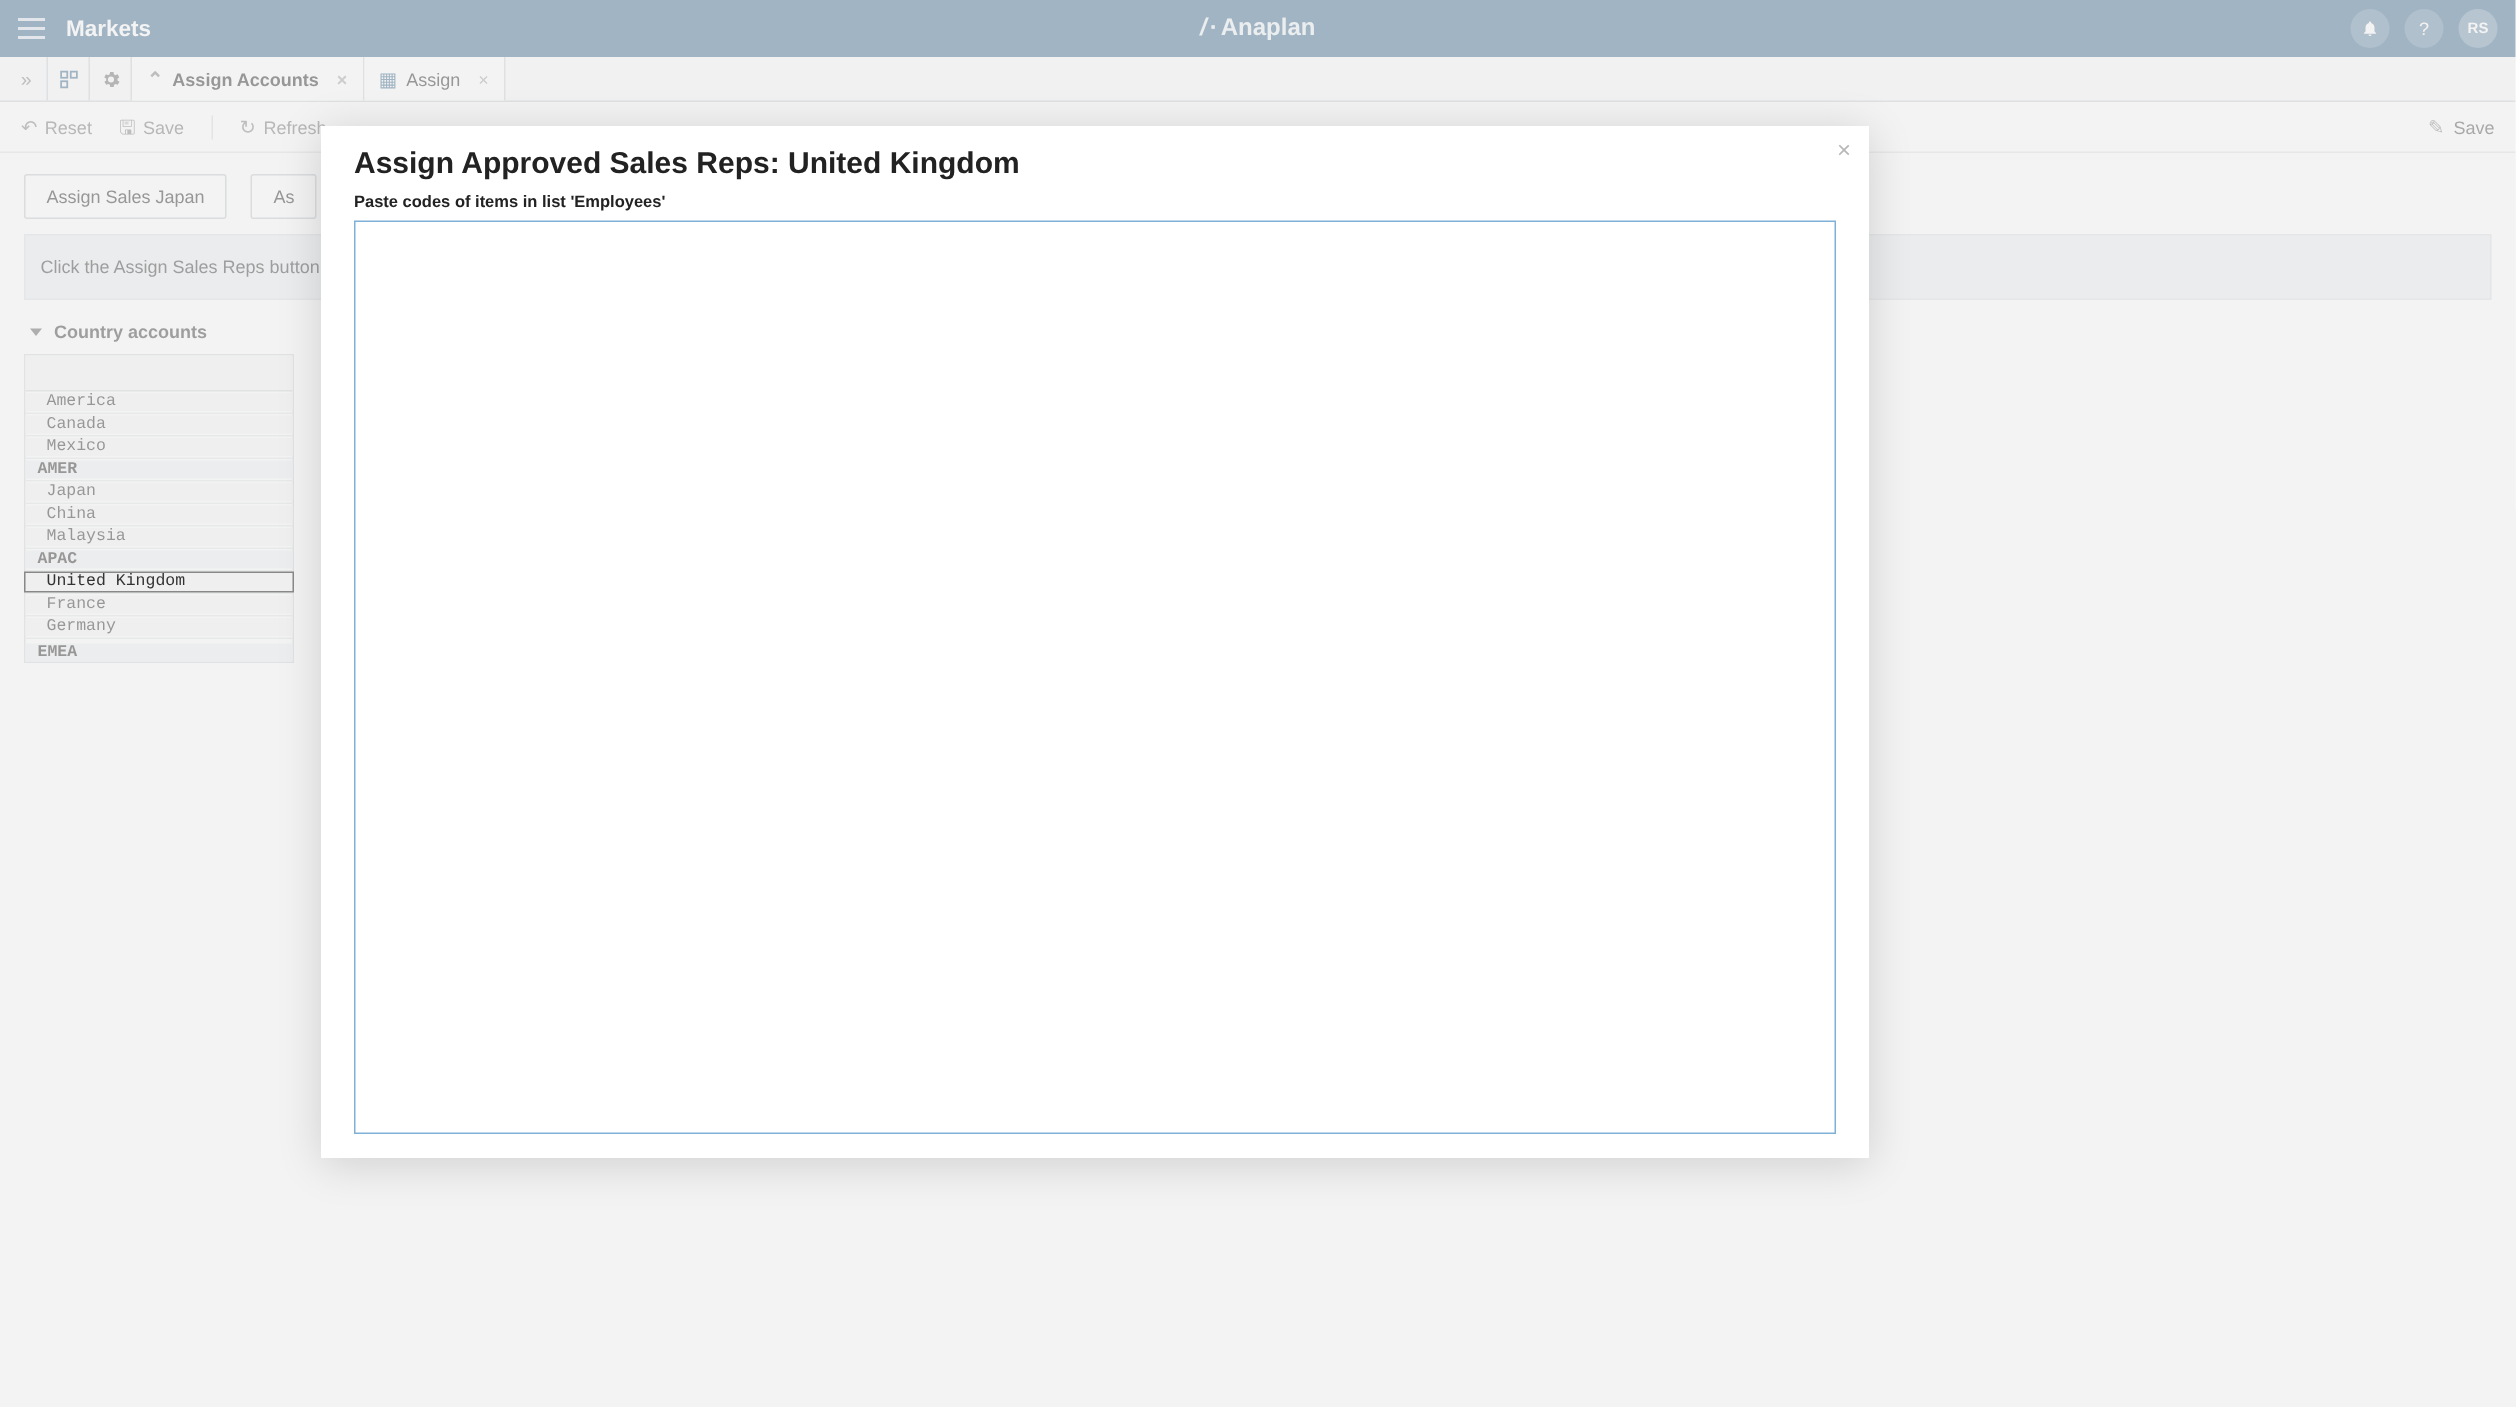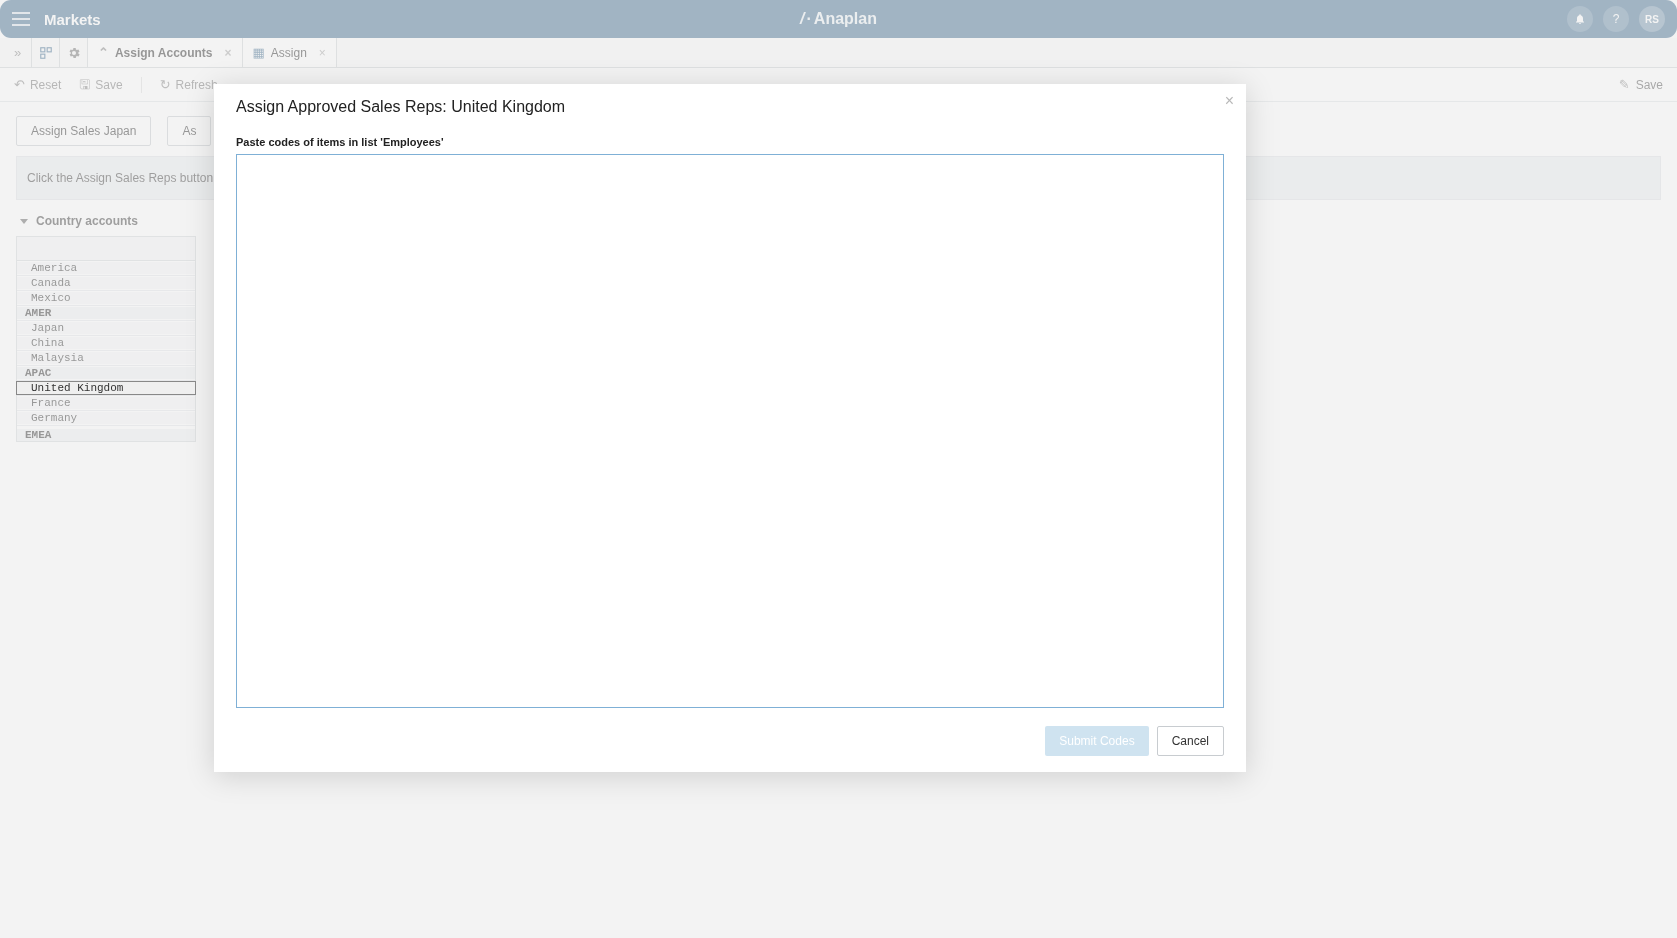--- a/index.html
+++ b/index.html
@@ -15,21 +15,20 @@
 
   
   .topbar {
     height: 38px;
     background: #4a7496;
     display: flex;
     align-items: center;
     padding: 0 12px;
     color: #fff;
     justify-content: space-between;
-    border-radius: 11px;
   }
   .topbar-left { display: flex; align-items: center; gap: 14px; }
   .hamburger { width: 18px; height: 14px; display: flex; flex-direction: column; justify-content: space-between; cursor: pointer; }
   .hamburger span { height: 2px; background: #d9e2ea; display: block; }
   .app-title { font-size: 15px; font-weight: 600; color: #fff; }
   .topbar-center { position: absolute; left: 50%; transform: translateX(-50%); font-weight: 600; font-size: 16px; color: #eef3f7; display:flex; align-items:center; gap:2px;}
   .topbar-center .slash { font-style: italic; }
   .topbar-right { display: flex; align-items: center; gap: 10px; }
   .circle-btn { width: 26px; height: 26px; border-radius: 50%; background: #6b8ea9; display:flex; align-items:center; justify-content:center; color:#fff; font-size:12px; cursor:pointer; }
   .circle-btn.avatar { background:#7a99b1; font-size:10px; font-weight:600;}
@@ -118,21 +117,21 @@
     background:#fff;
     box-shadow: 0 4px 28px rgba(0,0,0,0.15);
     display:flex; flex-direction:column;
     padding: 14px 22px 16px 22px;
   }
   .modal-close {
     position:absolute; top:8px; right:12px;
     color:#b8b8b8; font-size:16px; cursor:pointer;
     font-weight:300;
   }
-  .modal-title { font-size:16px; font-weight:400; color:#222; margin-bottom:20px;}
+  .modal-title { font-size:20px; font-weight:700; color:#222; margin-bottom:8px;}
   .modal-subtitle { font-size:11px; font-weight:600; color:#222; margin-bottom:6px;}
   .modal-textarea {
     flex:1;
     width:100%;
     border:1px solid #7fb0d6;
     outline:none;
     padding:4px 4px;
     font-family:inherit;
     font-size:12px;
     resize:none;
@@ -287,17 +286,13 @@
       </div>
   </div>
 </div>
 
 <div class="overlay"></div>
 <div class="modal">
   <div class="modal-close">×</div>
   <div class="modal-title">Assign Approved Sales Reps: United Kingdom</div>
   <div class="modal-subtitle">Paste codes of items in list 'Employees'</div>
   <textarea class="modal-textarea" value="" style=""></textarea>
-  <div class="modal-actions">
-    <button class="btn-primary-disabled">Submit Codes</button>
-    <button class="btn-secondary">Cancel</button>
-  </div>
 </div>
 
 </body></html>

